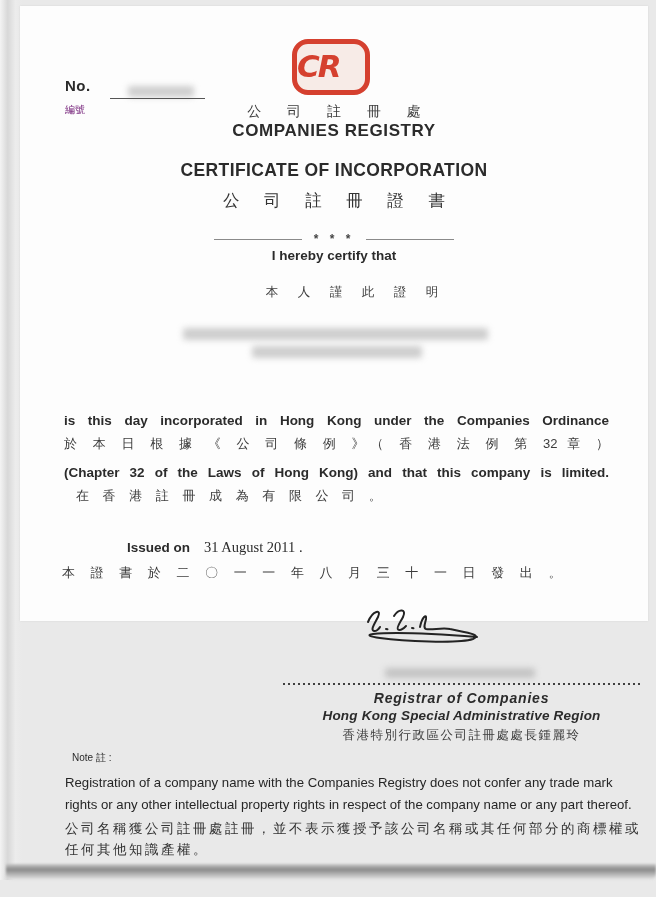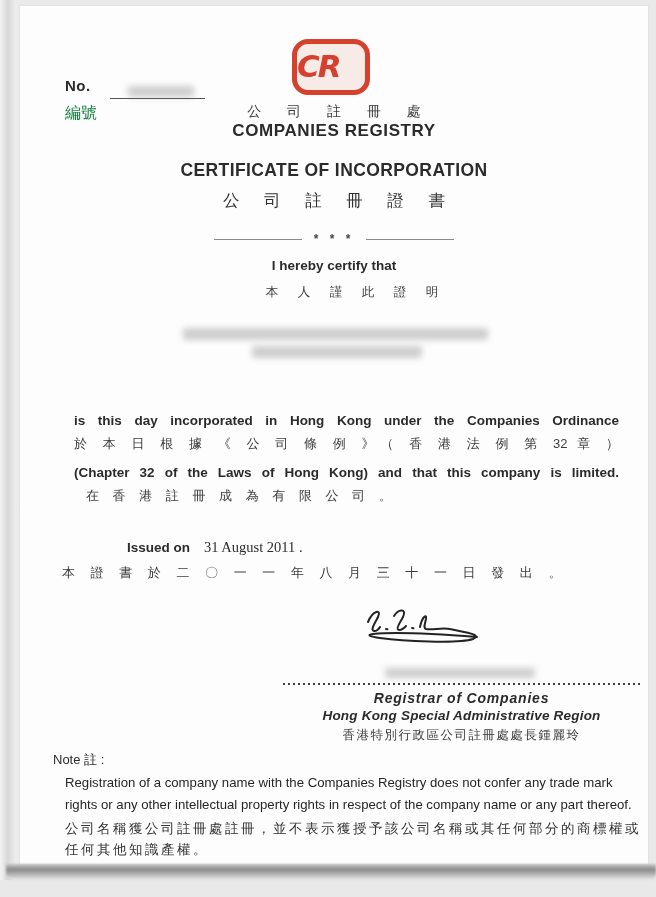--- a/index.html
+++ b/index.html
@@ -11,36 +11,36 @@
     position:relative;
     overflow:hidden;
   }
   .canvas{position:absolute;inset:0;}
   
   .edge-shadow-left{
     position:absolute;left:0;top:0;width:22px;height:880px;
     background:linear-gradient(90deg,#f4f4f4 0%,#d8d8d8 35%,#ececec 70%,#e9e9e9 100%);
   }
   .paper{
-    position:absolute;left:20px;top:6px;width:628px;height:858px;
+    position:absolute;left:20px;top:6px;width:628px;height:615px;
     background:#fdfdfd;
     box-shadow:0 0 2px rgba(0,0,0,.08);
   }
   .page-shadow{
     position:absolute;left:6px;top:864px;width:650px;height:16px;
     background:linear-gradient(180deg,#c9c9c9 0%,#8a8a8a 35%,#b5b5b5 65%,#e9e9e9 100%);
     border-radius:0 0 6px 6px;
     filter:blur(1px);
   }
   .abs{position:absolute;}
   .centered{left:0;right:0;text-align:center;}
 
   
   .no-label{font-weight:bold;font-size:15px;letter-spacing:.5px;}
-  .no-label-zh{font-size:16px;color:#15803d;}
+  .no-label-zh{font-size:10px;color:#701a75;}
   .no-line{position:absolute;left:90px;top:92px;width:95px;border-bottom:1.5px solid #555;}
   .redacted{background:#9f9f9f;opacity:.5;filter:blur(3px);border-radius:2px;}
 
   
   .logo{
     left:272px;top:33px;width:78px;height:56px;
     border:5px solid #d5402f;border-radius:16px;
     background:#f7ebe7;
     display:flex;align-items:center;justify-content:flex-start;
     box-sizing:border-box;
@@ -54,27 +54,27 @@
   .registry-zh{top:97px;font-size:14px;letter-spacing:11px;color:#3c3c3c;text-indent:11px;}
   .registry-en{top:115px;font-size:17px;font-weight:bold;letter-spacing:.6px;}
 
   .title-en{top:154px;font-size:17.5px;font-weight:bold;letter-spacing:.4px;}
   .title-zh{top:184px;font-size:16.5px;letter-spacing:10px;color:#333;text-indent:10px;}
 
   .divider{top:226px;display:flex;align-items:center;justify-content:center;left:0;right:0;position:absolute;}
   .divider .hr{width:88px;border-top:1.5px solid #8a8a8a;}
   .divider .stars{font-size:12px;color:#444;letter-spacing:4px;margin:0 12px;font-weight:bold;}
 
-  .certify-en{top:252px;font-size:13.5px;font-weight:bold;}
+  .certify-en{top:242px;font-size:13.5px;font-weight:bold;}
   .certify-zh{top:278px;font-size:12.5px;letter-spacing:8px;color:#3e3e3e;text-indent:8px;margin-left:36px;}
 
   .name-en-blur{left:163px;top:322px;width:305px;height:12px;}
   .name-zh-blur{left:232px;top:340px;width:170px;height:12px;}
 
-  .body-block{left:54px;top:406px;width:545px;}
+  .body-block{left:44px;top:406px;width:545px;}
   .j-line{text-align:justify;text-align-last:justify;}
   .body-en{font-size:13.5px;font-weight:bold;line-height:17px;}
   .body-zh{font-size:13px;color:#3c3c3c;line-height:17px;margin-top:6px;}
   .body-gap{height:12px;}
   .body-zh-last{text-align:center;text-align-last:left;letter-spacing:5px;margin-left:12px;}
 
   .issued-line{left:107px;top:533px;font-size:13.5px;}
   .issued-label{font-weight:bold;}
   .issued-date{font-family:"Liberation Serif",serif;font-size:14.5px;margin-left:14px;margin-top:15px;}
   .issued-zh{left:42px;top:558px;font-size:13px;color:#3c3c3c;letter-spacing:6px;}
@@ -83,21 +83,21 @@
   .reg-name-blur{left:365px;top:662px;width:150px;height:10px;}
   .dotted-line{
     left:263px;top:677px;width:357px;height:2px;
     background-image:repeating-linear-gradient(90deg,#3f3f3f 0 2px,transparent 2px 5px);
   }
   .sig-text{left:263px;width:357px;text-align:center;position:absolute;}
   .reg-line1{top:684px;font-size:14px;font-weight:bold;font-style:italic;letter-spacing:.8px;}
   .reg-line2{top:702px;font-size:13.5px;font-weight:bold;font-style:italic;letter-spacing:.2px;}
   .reg-zh{top:721px;font-size:12.5px;color:#3c3c3c;letter-spacing:1.5px;}
 
-  .note-label{left:33px;top:745px;font-size:13px;}
+  .note-label{left:52px;top:745px;font-size:10px;}
   .note-body{left:45px;top:766px;width:578px;}
   .note-en{font-size:13.2px;line-height:22px;color:#262626;margin:0;}
   .note-zh{font-size:13.5px;line-height:21px;color:#333;letter-spacing:2.5px;margin:2px 0 0 0;}
 </style>
 </head>
 <body>
 
 <div class="canvas">
   <div class="edge-shadow-left"></div>
 

